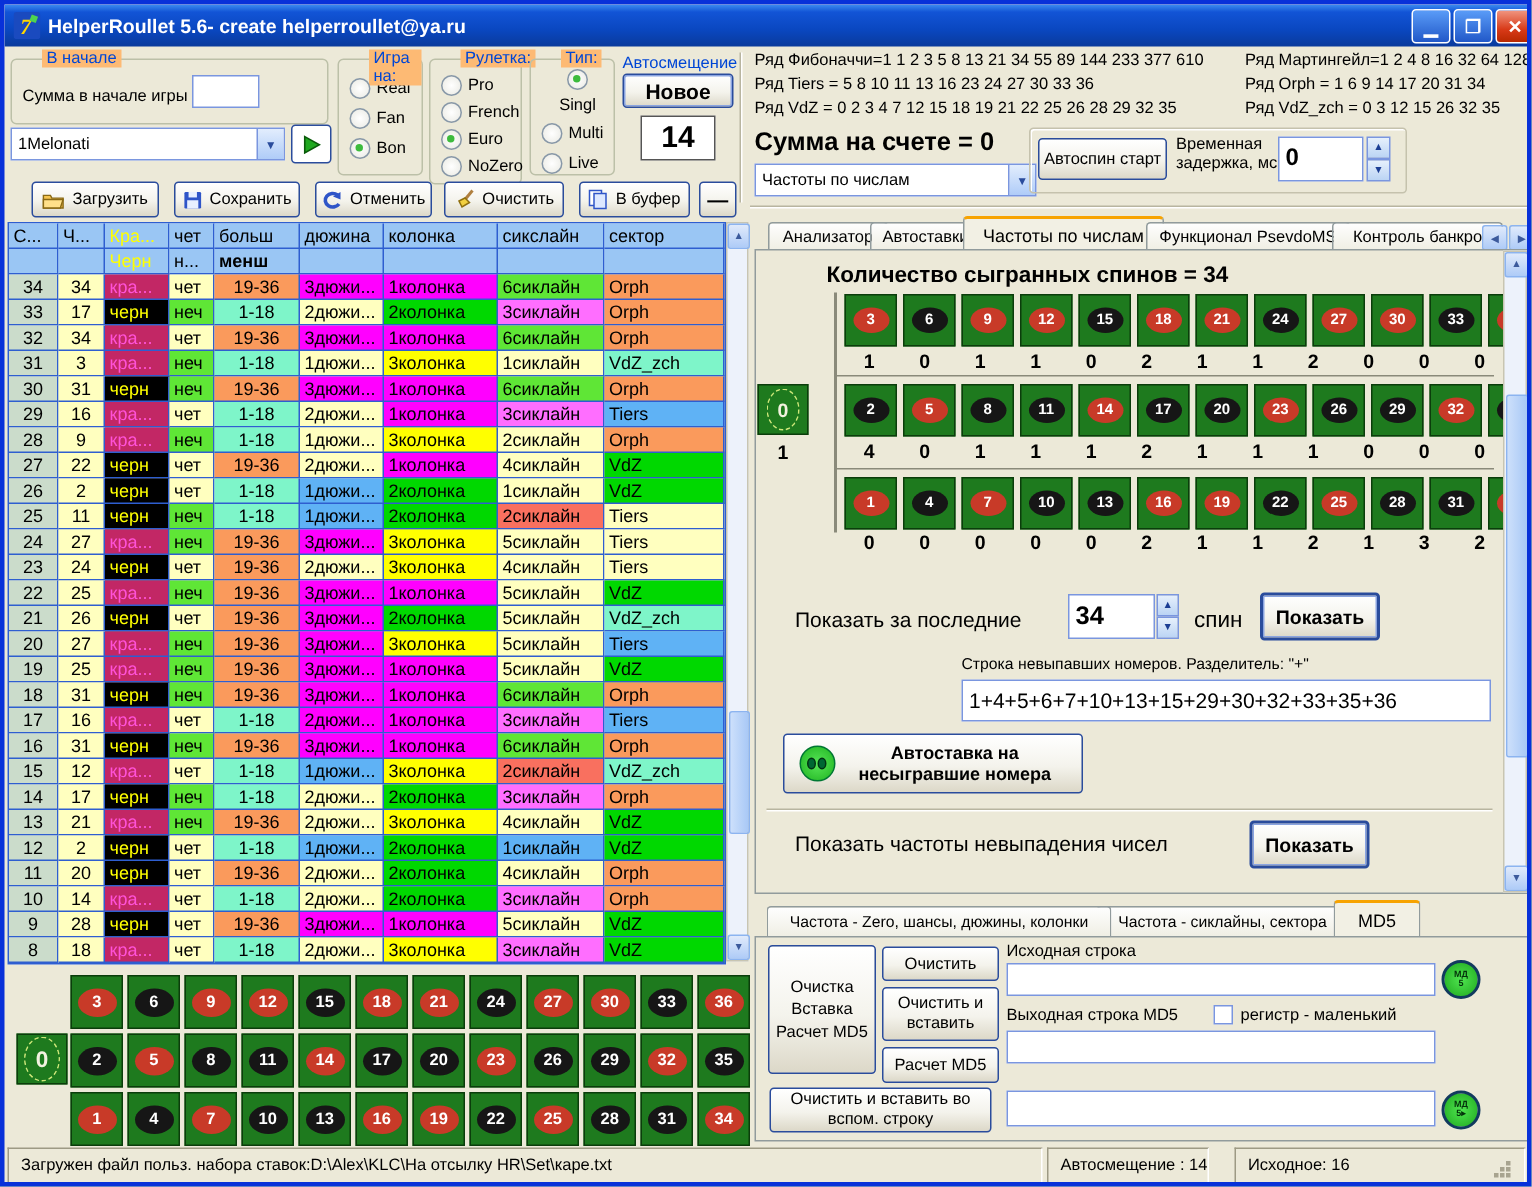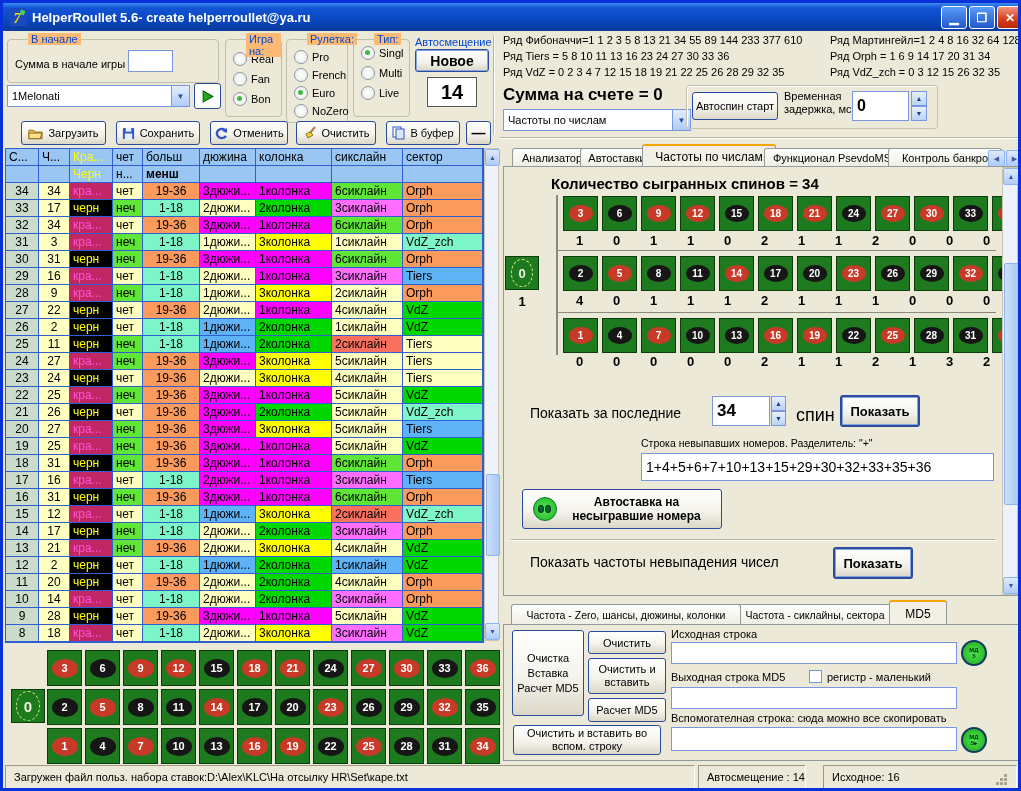--- a/index.html
+++ b/index.html
@@ -138,21 +138,21 @@
         <span>Euro</span>
       </label>
     <label class="radio-row" style="margin-top:4px;">
         <span class="radio"></span>
         <span>NoZero</span>
       </label>
   </div>
 
   <div class="abs gbox" style="left:350px;top:36px;width:57px;height:78px;">
     <span class="gtitle">Тип:</span>
-    <label class="radio-row" style="">
+    <label class="radio-row" style="flex-direction:column;">
         <span class="radio sel"></span>
         <span>Singl</span>
       </label>
     <label class="radio-row">
         <span class="radio"></span>
         <span>Multi</span>
       </label>
     <label class="radio-row">
         <span class="radio"></span>
         <span>Live</span>
@@ -848,21 +848,21 @@
       <div class="fcount">3</div>
       <div class="fcount">2</div>
     </div>
 
   <div class="abs" style="left:527px;top:402px;font-size:14px;">Показать за последние</div>
   <div class="abs field" style="left:709px;top:393px;width:58px;height:30px;font-weight:bold;font-size:17px;">34</div>
   <div class="abs spincol" style="left:768px;top:393px;width:15px;height:30px;">
     <div class="spinbtn">▲</div>
     <div class="spinbtn">▼</div>
   </div>
-  <div class="abs" style="left:793px;top:402px;font-size:18px;">спин</div>
+  <div class="abs" style="left:793px;top:402px;font-size:15px;">спин</div>
   <div class="abs xpbtn strong" style="left:837px;top:392px;width:80px;height:32px;font-size:13px;border-width:2px;">Показать</div>
 
   <div class="abs" style="left:638px;top:434px;font-size:10.5px;">Строка невыпавших номеров. Разделитель: "+"</div>
   <div class="abs field" style="left:638px;top:450px;width:353px;height:28px;">1+4+5+6+7+10+13+15+29+30+32+33+35+36</div>
 
   <div class="abs xpbtn" style="left:519px;top:486px;width:200px;height:40px;font-weight:bold;font-size:12px;white-space:normal;line-height:14px;text-align:center;">
     <span class="smiley"></span>
     <span style="width:150px;">Автоставка на несыгравшие номера</span>
   </div>
 
@@ -887,21 +887,20 @@
   <div class="abs xpbtn" style="left:585px;top:695px;width:78px;height:24px;">Расчет MD5</div>
   <div class="abs xpbtn" style="left:510px;top:722px;width:148px;height:30px;white-space:normal;text-align:center;line-height:13px;">Очистить и  вставить во вспом. строку</div>
 
   <div class="abs lbl" style="left:668px;top:625px;">Исходная строка</div>
   <div class="abs field" style="left:668px;top:639px;width:286px;height:22px;"></div>
   <div class="abs mdbtn" style="left:958px;top:637px;">МД<br>5</div>
   <div class="abs lbl" style="left:668px;top:668px;">Выходная строка MD5</div>
   <div class="abs checkbox" style="left:806px;top:667px;"></div>
   <div class="abs lbl" style="left:824px;top:668px;">регистр  - маленький</div>
   <div class="abs field" style="left:668px;top:684px;width:286px;height:22px;"></div>
-  <div class="abs lbl" style="left:668px;top:709px;">Вспомогателная строка: сюда можно все скопировать</div>
   <div class="abs field" style="left:668px;top:724px;width:286px;height:24px;"></div>
   <div class="abs mdbtn" style="left:958px;top:724px;">МД<br>5▸</div>
 
   <div class="abs seg" style="left:2px;top:762px;width:690px;height:24px;">Загружен файл польз. набора ставок:D:\Alex\KLC\На отсылку HR\Set\каре.txt</div>
   <div class="abs seg" style="left:695px;top:762px;width:108px;height:24px;">Автосмещение : 14</div>
   <div class="abs seg" style="left:820px;top:762px;width:194px;height:24px;">Исходное: 16</div>
   <div class="grip"></div>
 
 </div>
 

